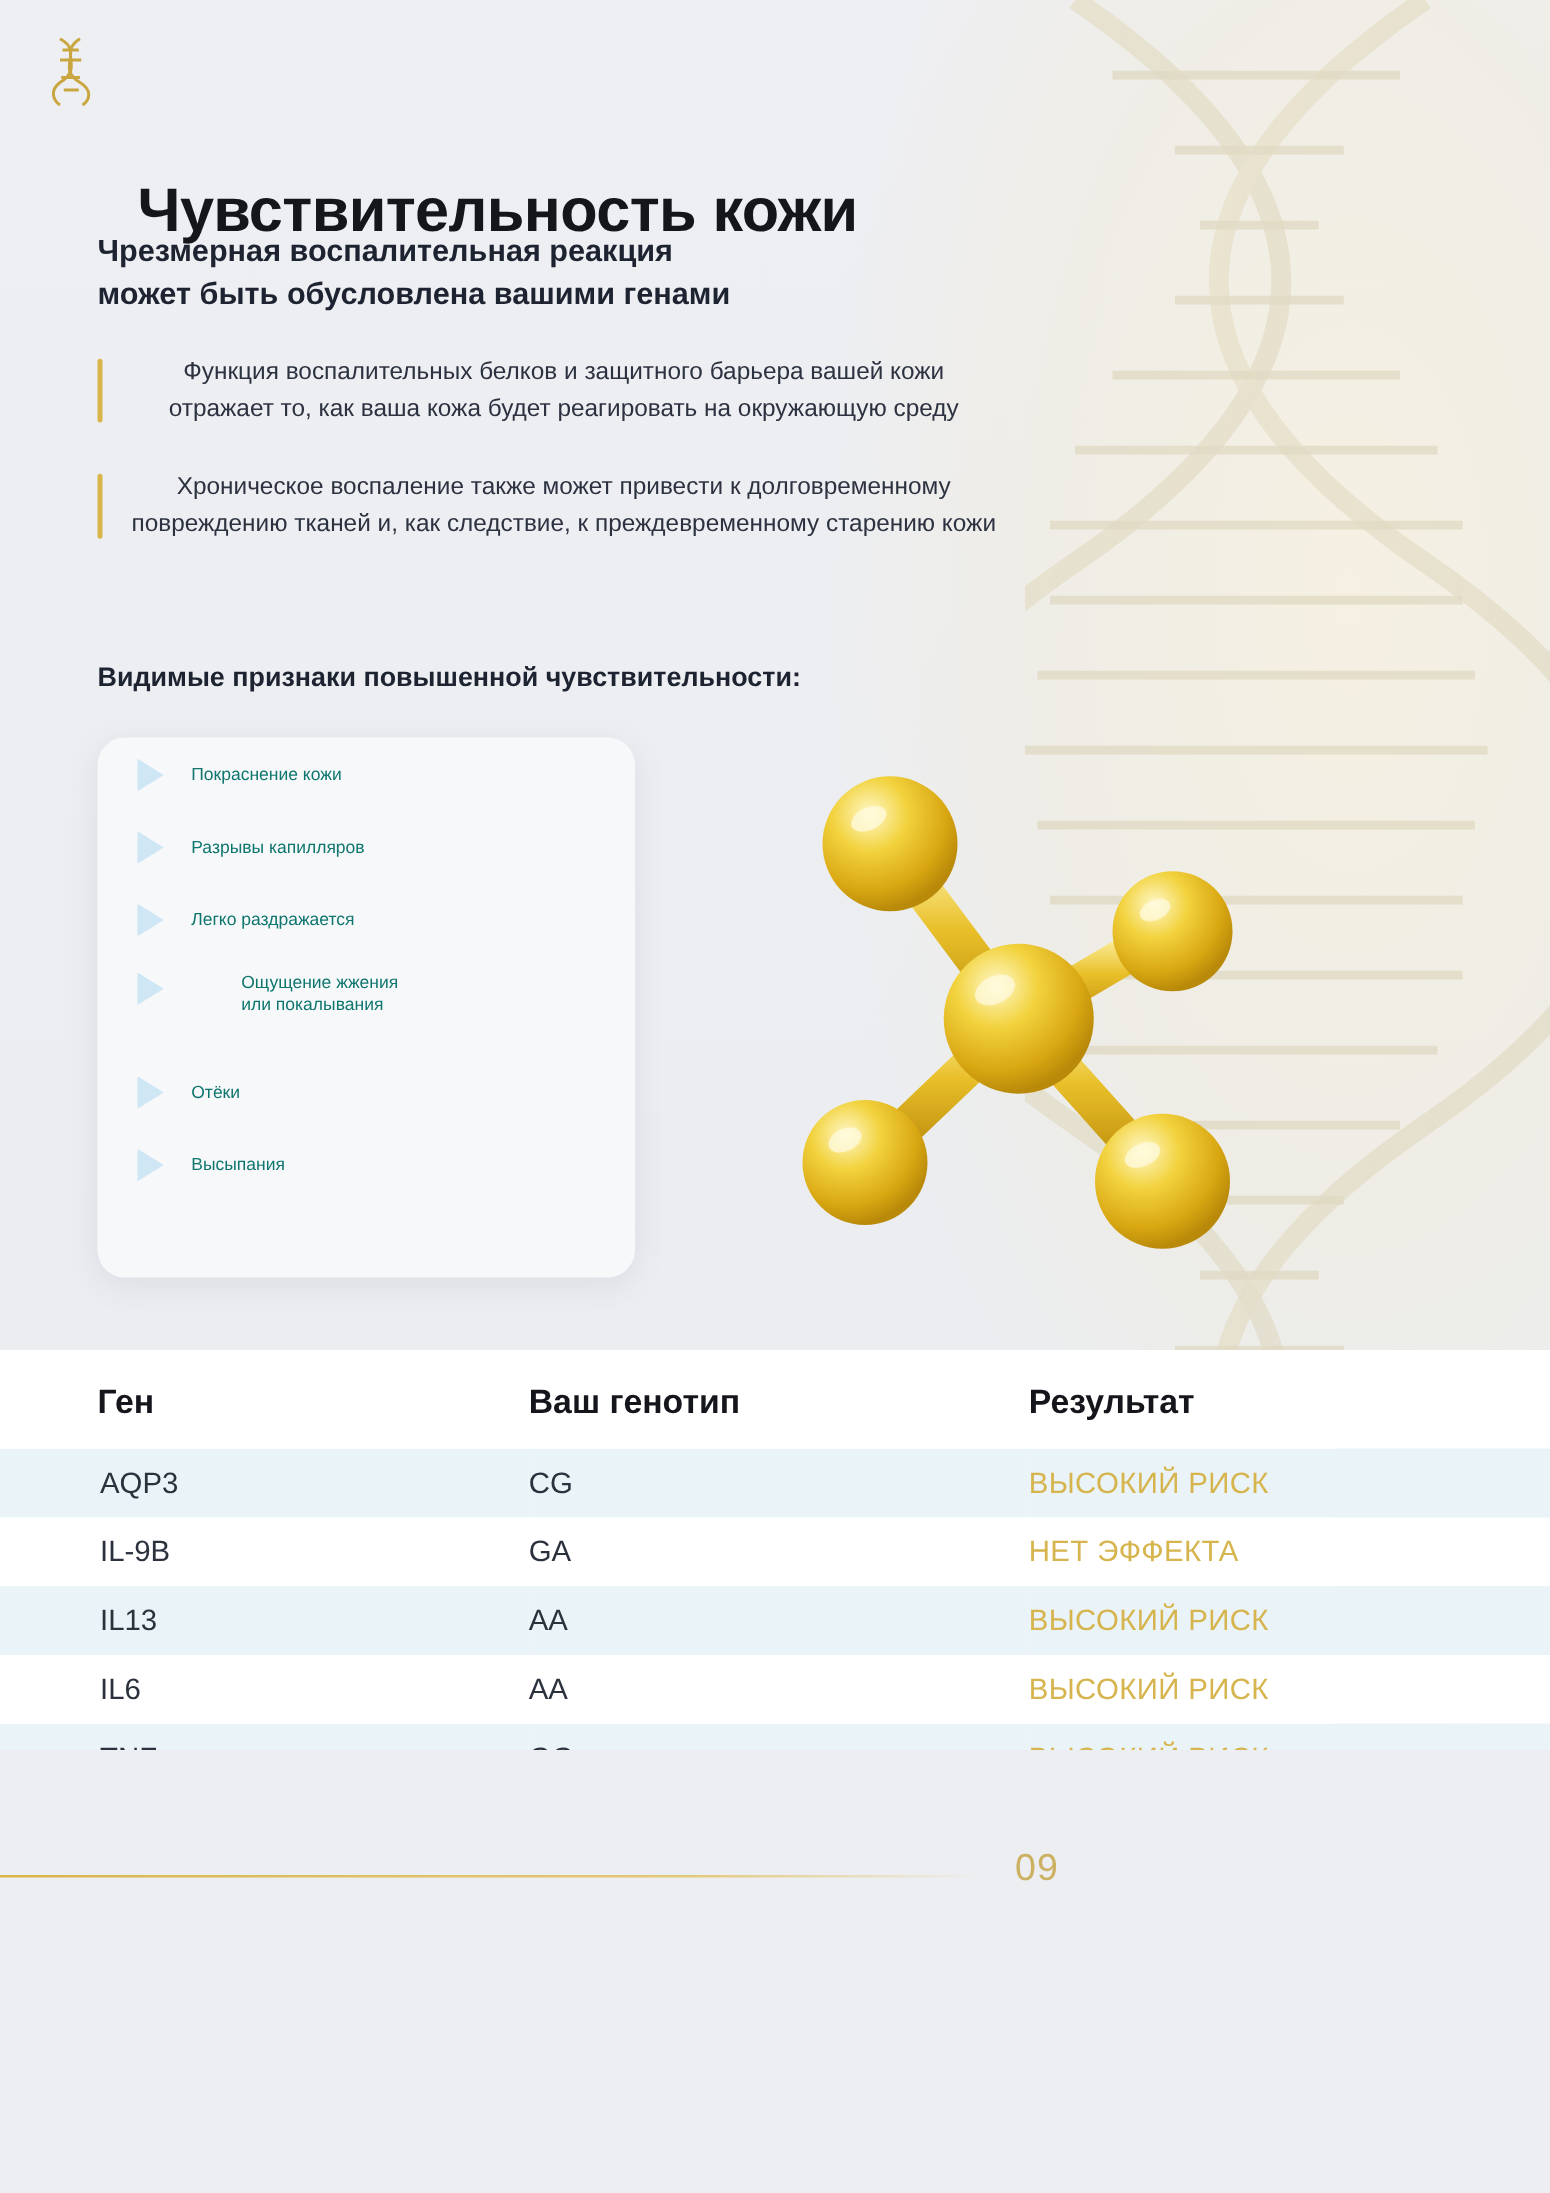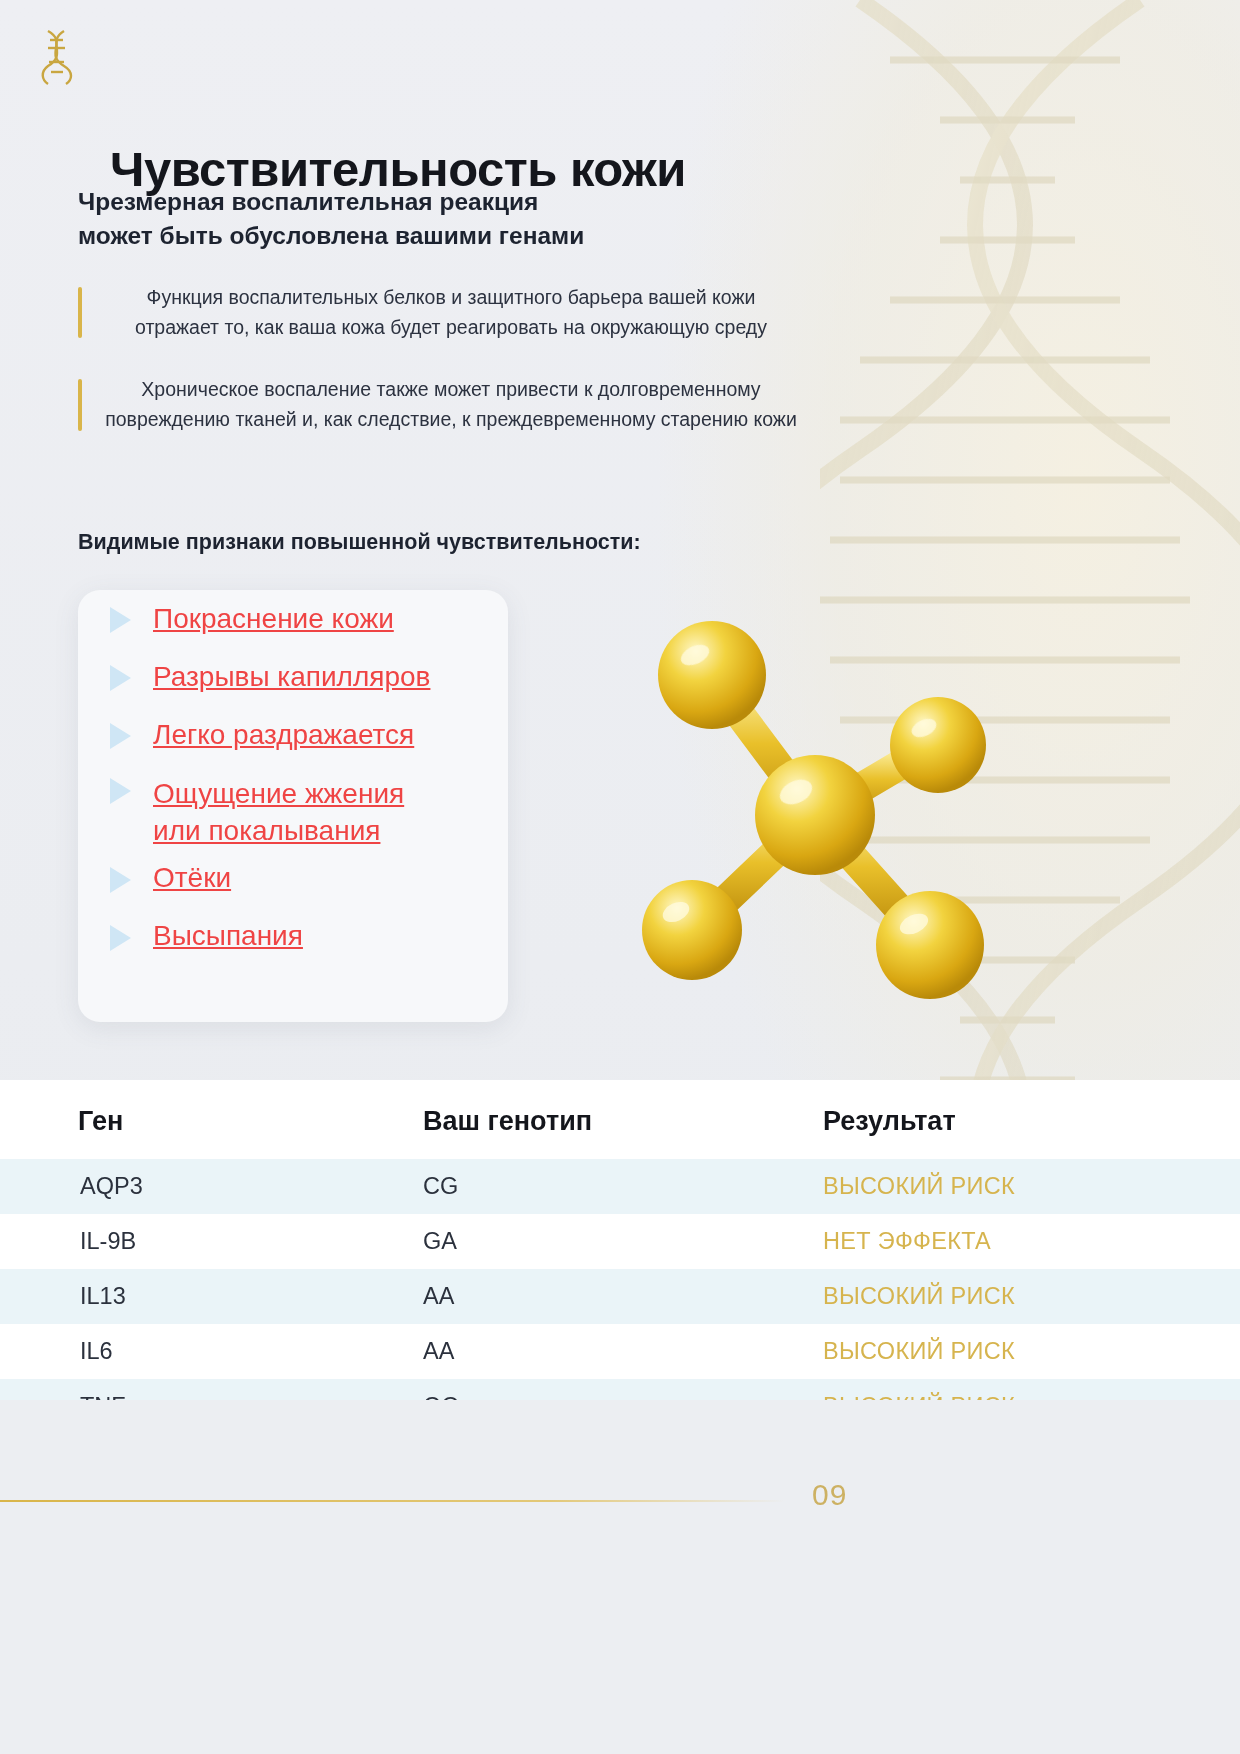--- a/index.html
+++ b/index.html
@@ -123,36 +123,35 @@
     background: #f7f8fa;
     border-radius: 22px;
     box-shadow: 0 6px 26px rgba(80,90,110,0.10);
   }
   .sign-row {
     display: flex;
     align-items: center;
     padding: 0 0 0 32px;
     min-height: 58px;
   }
-  .sign-row.two-line { min-height: 68px; align-items: flex-start; padding-top: 12px; }
+  .sign-row.two-line { min-height: 68px; align-items: flex-start; padding-top: 12px; gap: 40px; }
   .sign-arrow {
     flex: 0 0 auto;
     width: 0;
     height: 0;
     border-top: 13px solid transparent;
     border-bottom: 13px solid transparent;
     border-left: 21px solid #cfe6f5;
     margin-right: 22px;
     margin-top: 2px;
   }
   .sign-label {
-    font-size: 28px;
-    color: #ef4444;
+    font-size: 14px;
+    color: #0f766e;
     line-height: 1.32;
-    text-decoration: underline;
   }
 
   
   .molecule {
     position: absolute;
     left: 600px;
     top: 600px;
     width: 430px;
     height: 430px;
   }

